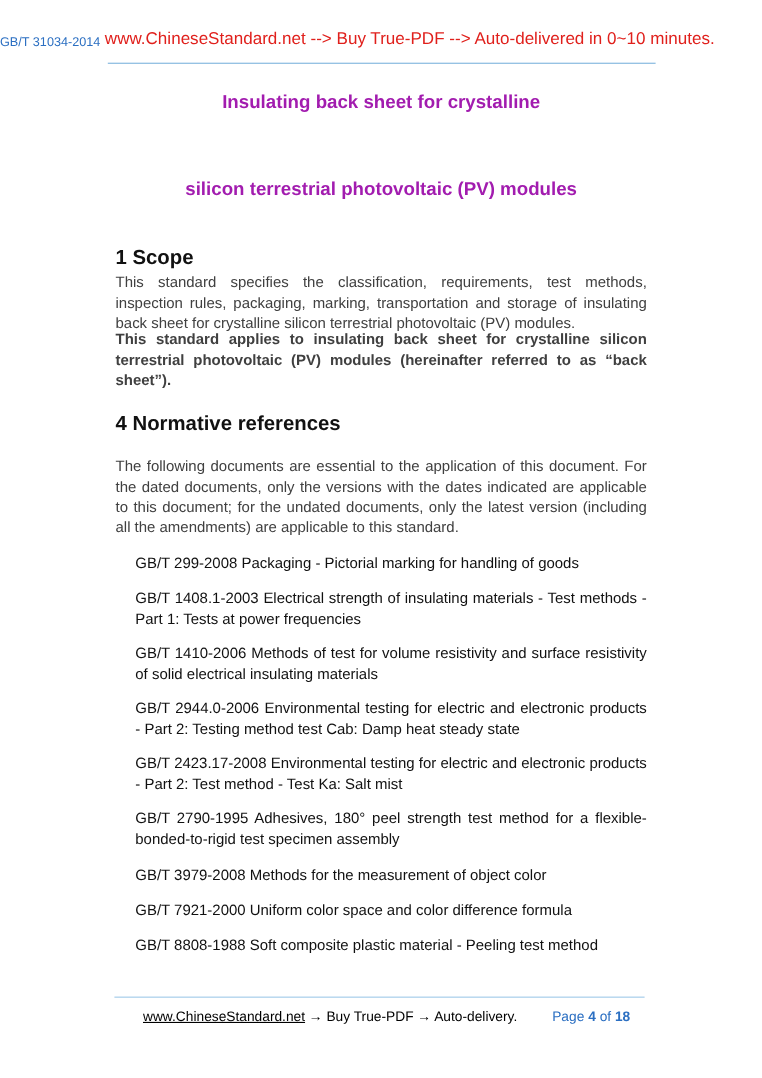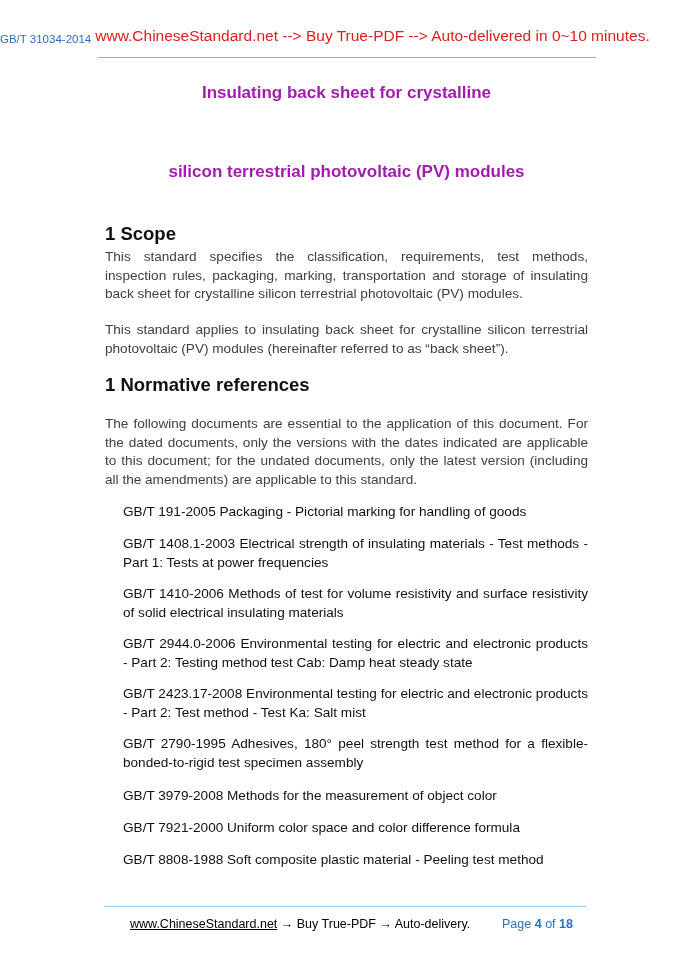--- a/index.html
+++ b/index.html
@@ -29,26 +29,26 @@
 
 <div class="promo">www.ChineseStandard.net --&gt; Buy True-PDF --&gt; Auto-delivered in 0~10 minutes.</div>
 <div class="docid">GB/T 31034-2014</div>
 <div class="top-rule"></div>
 
 <div class="title t1">Insulating back sheet for crystalline</div>
 <div class="title t2">silicon terrestrial photovoltaic (PV) modules</div>
 
 <div class="h" style="top:205px;margin-top:18px;">1 Scope</div>
 <div class="p" style="top:248px;">This standard specifies the classification, requirements, test methods, inspection rules, packaging, marking, transportation and storage of insulating back sheet for crystalline silicon terrestrial photovoltaic (PV) modules.</div>
-<div class="p" style="top:321px;">This standard applies to insulating back sheet for crystalline silicon terrestrial photovoltaic (PV) modules (hereinafter referred to as “back sheet”).</div>
+<div class="p" style="top:300px;font-weight:bold;">This standard applies to insulating back sheet for crystalline silicon terrestrial photovoltaic (PV) modules (hereinafter referred to as “back sheet”).</div>
 
-<div class="h" style="top:374px;">1 Normative references</div>
+<div class="h" style="top:374px;">4 Normative references</div>
 <div class="p" style="top:415px;">The following documents are essential to the application of this document. For the dated documents, only the versions with the dates indicated are applicable to this document; for the undated documents, only the latest version (including all the amendments) are applicable to this standard.</div>
 
-<div class="ref" style="top:503px;">GB/T 191-2005 Packaging - Pictorial marking for handling of goods</div>
+<div class="ref" style="top:503px;">GB/T 299-2008 Packaging - Pictorial marking for handling of goods</div>
 <div class="ref" style="top:535px;">GB/T 1408.1-2003 Electrical strength of insulating materials - Test methods - Part 1: Tests at power frequencies</div>
 <div class="ref" style="top:585px;">GB/T 1410-2006 Methods of test for volume resistivity and surface resistivity of solid electrical insulating materials</div>
 <div class="ref" style="top:635px;">GB/T 2944.0-2006 Environmental testing for electric and electronic products - Part 2: Testing method test Cab: Damp heat steady state</div>
 <div class="ref" style="top:685px;">GB/T 2423.17-2008 Environmental testing for electric and electronic products - Part 2: Test method - Test Ka: Salt mist</div>
 <div class="ref" style="top:735px;">GB/T 2790-1995 Adhesives, 180° peel strength test method for a flexible-bonded-to-rigid test specimen assembly</div>
 <div class="ref" style="top:787px;">GB/T 3979-2008 Methods for the measurement of object color</div>
 <div class="ref" style="top:819px;">GB/T 7921-2000 Uniform color space and color difference formula</div>
 <div class="ref" style="top:851px;">GB/T 8808-1988 Soft composite plastic material - Peeling test method</div>
 
 <div class="bottom-rule"></div>

